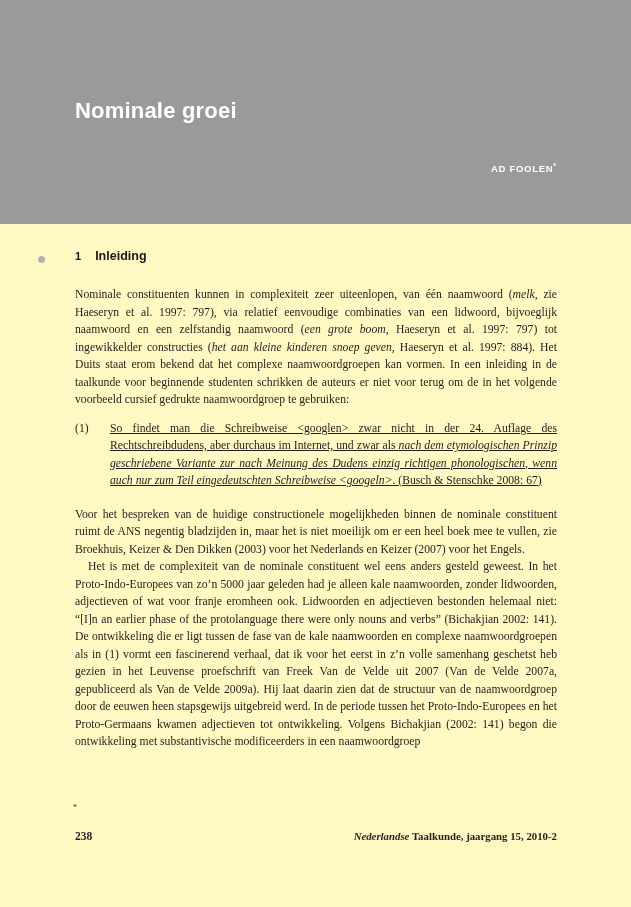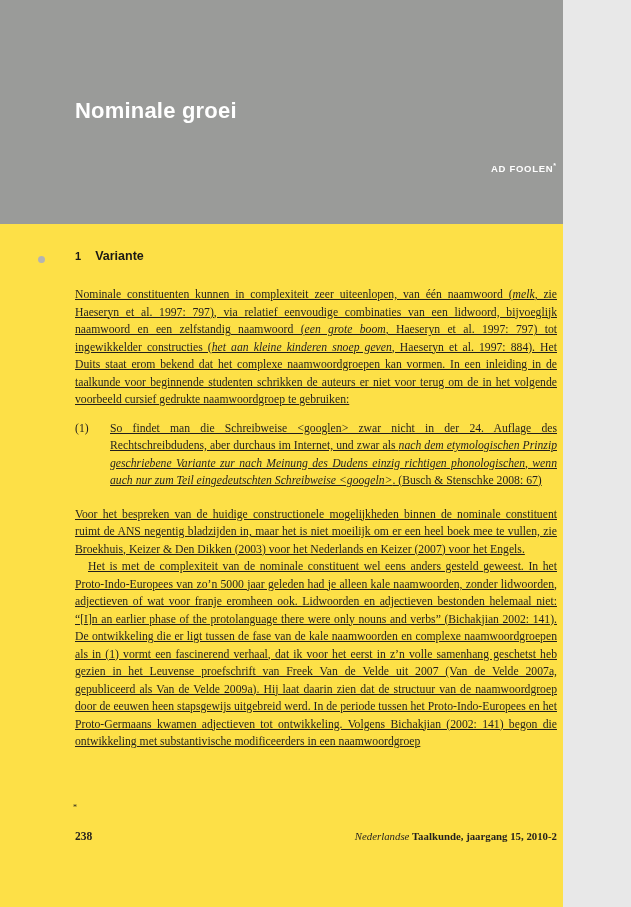--- a/index.html
+++ b/index.html
@@ -2,23 +2,23 @@
 <html lang="nl"><head>
 <meta charset="utf-8">
 <style>
   html, body {
     margin: 0;
     padding: 0;
     background: #e8e8e8;
   }
   .page {
     position: relative;
-    width: 563px;
+    width: 631px;
     height: 907px;
-    background: #fde047;
+    background: #fef9c3;
     overflow: hidden;
     color: #221f1d;
     font-family: "Liberation Serif", serif;
   }
 
   
   .band {
     position: absolute;
     top: 0; left: 0;
     width: 631px;
@@ -81,21 +81,20 @@
   .section-heading .sec-num {
     display: inline-block;
     margin-right: 14px;
     font-size: 11px;
   }
   .body-par {
     margin: 0;
     font-size: 11.7px;
     line-height: 17.5px;
     text-align: justify;
-    text-decoration: underline;
   }
   .body-par em, .example em { font-style: italic; }
   .indent { text-indent: 13px; }
 
   
   .example {
     display: grid;
     grid-template-columns: 35px 1fr;
     margin: 11px 0 16px 0;
     font-size: 11.7px;
@@ -133,38 +132,38 @@
     align-items: baseline;
     gap: 15px;
   }
   .footer .page-num {
     font-weight: bold;
     font-size: 11.5px;
   }
   .footer .journal {
     font-size: 10.8px;
   }
-  .footer .journal .jname { font-style: italic; font-weight: normal; }
+  .footer .journal .jname { font-style: italic; font-weight: bold; }
   .footer .journal .jrest { font-weight: bold; }
 </style>
 </head>
 <body>
 
 <div class="page">
 
   <header class="band">
     <h1>Nominale groei</h1>
     <div class="author"><span>AD FOOLEN</span><sup>*</sup></div>
   </header>
 
   <span class="bullet"></span>
 
   <main class="main">
 
-    <h2 class="section-heading"><span class="sec-num">1</span><span class="sec-title">Variante</span></h2>
+    <h2 class="section-heading"><span class="sec-num">1</span><span class="sec-title">Inleiding</span></h2>
 
     <p class="body-par"><span>Nominale constituenten kunnen in complexiteit zeer uiteenlopen, van één naamwoord (</span><em>melk</em><span>, zie Haeseryn et al. 1997: 797), via relatief eenvoudige combinaties van een lidwoord, bijvoeglijk naamwoord en een zelfstandig naamwoord (</span><em>een grote boom</em><span>, Haeseryn et al. 1997: 797) tot ingewikkelder constructies (</span><em>het aan kleine kinderen snoep geven</em><span>, Haeseryn et al. 1997: 884). Het Duits staat erom bekend dat het complexe naamwoordgroepen kan vormen. In een inleiding in de taalkunde voor beginnende studenten schrikken de auteurs er niet voor terug om de in het volgende voorbeeld cursief gedrukte naamwoordgroep te gebruiken:</span></p>
 
     <div class="example">
       <span class="ex-num">(1)</span>
       <div class="ex-text"><span>So findet man die Schreibweise &lt;googlen&gt; zwar nicht in der 24. Auflage des Rechtschreibdudens, aber durchaus im Internet, und zwar als </span><em>nach dem etymologischen Prinzip geschriebene Variante zur nach Meinung des Dudens einzig richtigen phonologischen, wenn auch nur zum Teil eingedeutschten Schreibweise &lt;googeln&gt;</em><span>. (Busch &amp; Stenschke 2008: 67)</span></div>
     </div>
 
     <p class="body-par"><span>Voor het bespreken van de huidige constructionele mogelijkheden binnen de nominale constituent ruimt de ANS negentig bladzijden in, maar het is niet moeilijk om er een heel boek mee te vullen, zie Broekhuis, Keizer &amp; Den Dikken (2003) voor het Nederlands en Keizer (2007) voor het Engels.</span></p>
     <p class="body-par indent"><span>Het is met de complexiteit van de nominale constituent wel eens anders gesteld geweest. In het Proto-Indo-Europees van zo’n 5000 jaar geleden had je alleen kale naamwoorden, zonder lidwoorden, adjectieven of wat voor franje eromheen ook. Lidwoorden en adjectieven bestonden helemaal niet: “[I]n an earlier phase of the protolanguage there were only nouns and verbs” (Bichakjian 2002: 141). De ontwikkeling die er ligt tussen de fase van de kale naamwoorden en complexe naamwoordgroepen als in (1) vormt een fascinerend verhaal, dat ik voor het eerst in z’n volle samenhang geschetst heb gezien in het Leuvense proefschrift van Freek Van de Velde uit 2007 (Van de Velde 2007a, gepubliceerd als Van de Velde 2009a). Hij laat daarin zien dat de structuur van de naamwoordgroep door de eeuwen heen stapsgewijs uitgebreid werd. In de periode tussen het Proto-Indo-Europees en het Proto-Germaans kwamen adjectieven tot ontwikkeling. Volgens Bichakjian (2002: 141) begon die ontwikkeling met substantivische modificeerders in een naamwoordgroep</span></p>

